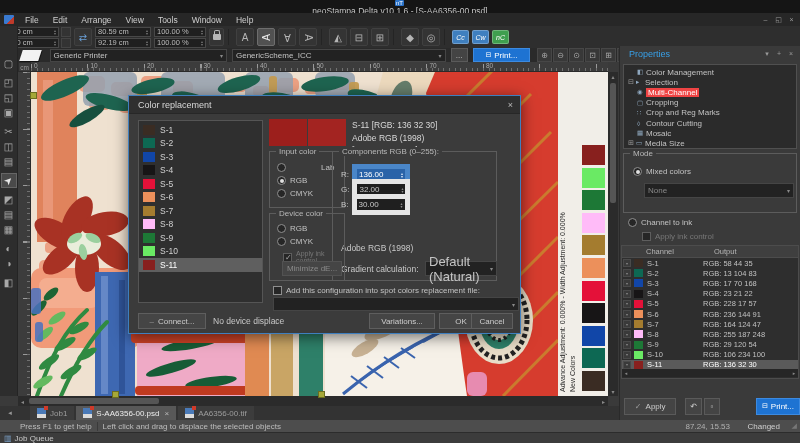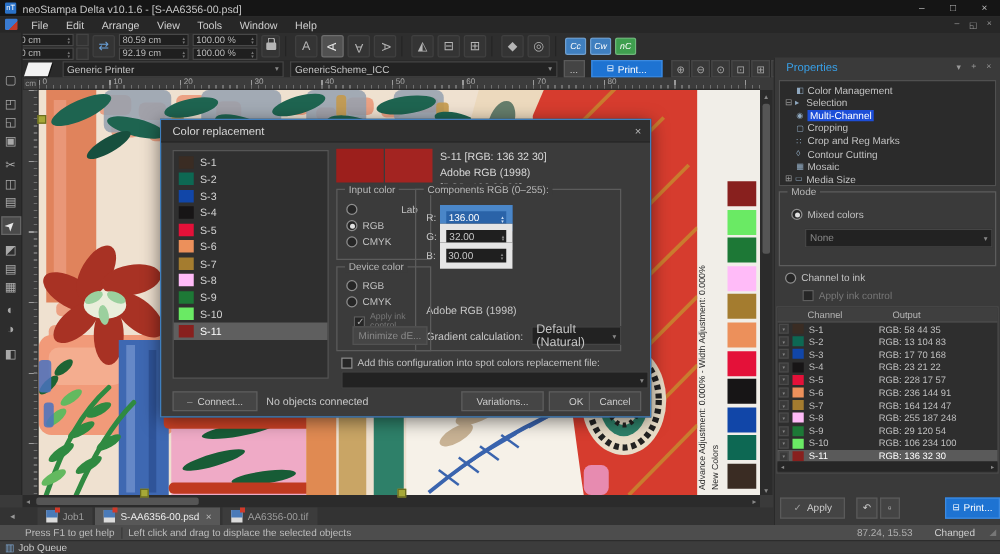--- a/index.html
+++ b/index.html
@@ -1,21 +1,21 @@
 <!DOCTYPE html>
 <html><head>
 <meta charset="utf-8">
 <style>
   html,body{margin:0;padding:0;background:#222;}
   .app{position:relative;width:800px;height:443px;background:#3a3a3a;overflow:hidden;
        font-family:"Liberation Sans",sans-serif;color:#c8c8c8;font-size:9px;
        -webkit-font-smoothing:antialiased;}
   .abs{position:absolute;}
   
-  .titlebar{left:0;top:0;width:800px;height:13px;background:#151515;display:flex;align-items:center;}
+  .titlebar{left:0;top:0;width:800px;height:13px;background:#151515;display:flex;align-items:center;flex-direction:column;}
   .appico{width:9px;height:9px;margin:0 5px 0 4px;background:#2a72c8;border-radius:1px;
           display:flex;align-items:center;justify-content:center;color:#fff;font-size:6px;}
   .title-text{font-size:8.5px;color:#c6c6c6;}
   .winbtns{margin-left:auto;display:flex;height:13px;}
   .winbtn{width:25px;height:13px;display:flex;align-items:center;justify-content:center;color:#bbb;font-size:8px;}
   
   .menubar{left:0;top:13px;width:800px;height:13px;background:#272727;display:flex;align-items:center;border-bottom:1px solid #1d1d1d;}
   .menuico{width:10px;height:9px;margin:0 4px;background:linear-gradient(135deg,#3a7ad0 60%,#c03a2a 60%);border-radius:1px;}
   .menu-item{padding:0 7px;font-size:8.5px;color:#cfcfcf;height:13px;display:flex;align-items:center;}
   .mdibtns{margin-left:auto;display:flex;margin-right:2px;}
@@ -98,21 +98,21 @@
   .props-title{color:#38a0e8;font-size:9px;margin-left:9px;}
   .props-hbtn{width:12px;color:#999;font-size:7px;text-align:center;}
   .props-head .right{margin-left:auto;display:flex;margin-right:3px;}
   .treebox{position:absolute;left:3px;top:18px;width:174px;height:85px;background:#2b2b2b;border:1px solid #505050;
            box-sizing:border-box;padding-top:2px;}
   .tree-item{display:flex;align-items:center;height:10.2px;font-size:8px;color:#c2c2c2;padding-left:4px;}
   .tree-item.child{padding-left:13px;}
   .tree-item .box{width:8px;color:#999;font-size:7px;}
   .tree-item .box:empty{display:none;}
   .tree-item .tico{width:9px;color:#8fa8bf;font-size:6.5px;}
-  .tree-item.sel .lbl{background:#1d4ed8;color:#fff;padding:0 2px;}
+  .tree-item.sel .lbl{background:#ef4444;color:#fff;padding:0 2px;}
   .grp{position:absolute;border:1px solid #5c5c5c;}
   .glbl{position:absolute;top:-5px;left:6px;background:#3a3a3a;padding:0 3px;font-size:8px;color:#b8b8b8;}
   .rd{display:inline-block;width:7px;height:7px;border:1px solid #8f8f8f;border-radius:50%;background:#262626;
       margin-right:4px;position:relative;flex:none;}
   .rd.on::after{content:"";position:absolute;inset:1.5px;border-radius:50%;background:#e0e0e0;}
   .cb{display:inline-block;width:7px;height:7px;border:1px solid #8f8f8f;background:#262626;margin-right:4px;position:relative;flex:none;}
   .cb.chk::after{content:"";position:absolute;left:1px;top:-1px;color:#aaa;font-size:8px;content:"✓";}
   .ctl-row{position:absolute;display:flex;align-items:center;font-size:8px;color:#c2c2c2;}
   .ctl-row.dis{color:#777;}
   .ctl-row.dis .rd,.ctl-row.dis .cb{border-color:#5e5e5e;}
@@ -877,21 +877,21 @@
             <span>30.00</span>
             <span class="spin">
               <span>▴</span>
               <span>▾</span>
             </span>
           </span>
       </span>
       <span class="dtext" style="left:8px;top:91px;">Adobe RGB (1998)</span>
       <span class="dtext" style="left:8px;top:112px;">Gradient calculation:</span>
       <span class="combo" style="position:absolute;left:92px;top:109px;width:64px;height:13px;">
-        <span style="font-size:10px;">Default (Natural)</span>
+        <span style="font-size:13px;">Default (Natural)</span>
           <span class="arr">▾</span>
       </span>
     </div>
 
     <div class="dgrp" style="left:140px;top:117px;width:74px;height:66px;">
       <span class="glbl">Device color</span>
       <span class="ctl-row" style="left:7px;top:10px;">
           <span class="rd"></span>
           <span>RGB</span>
         </span>
@@ -912,21 +912,21 @@
     </span>
     <span class="combo" style="position:absolute;left:144px;top:201px;width:238px;height:12px;">
       <span></span>
         <span class="arr">▾</span>
     </span>
 
     <span class="fbtn" style="left:9px;top:217px;width:66px;height:14px;">
       <span style="margin-right:4px;color:#999;">–</span>
       <span>Connect...</span>
     </span>
-    <span class="dtext" style="left:84px;top:220px;">No objects connected</span>
+    <span class="dtext" style="left:84px;top:220px;">No device displace</span>
     <span class="fbtn" style="left:240px;top:217px;width:64px;height:14px;">Variations...</span>
     <span class="fbtn" style="left:310px;top:217px;width:42px;height:14px;">OK</span>
     <span class="fbtn" style="left:344px;top:217px;width:40px;height:14px;left:342px;">Cancel</span>
   </div>
 
   <div class="abs tabbar">
     <span class="tabarrow">◂</span>
     <span id="tabs" style="display:flex;margin-left:12px;">
       <span class="tab">
         <span class="tabico"></span>

